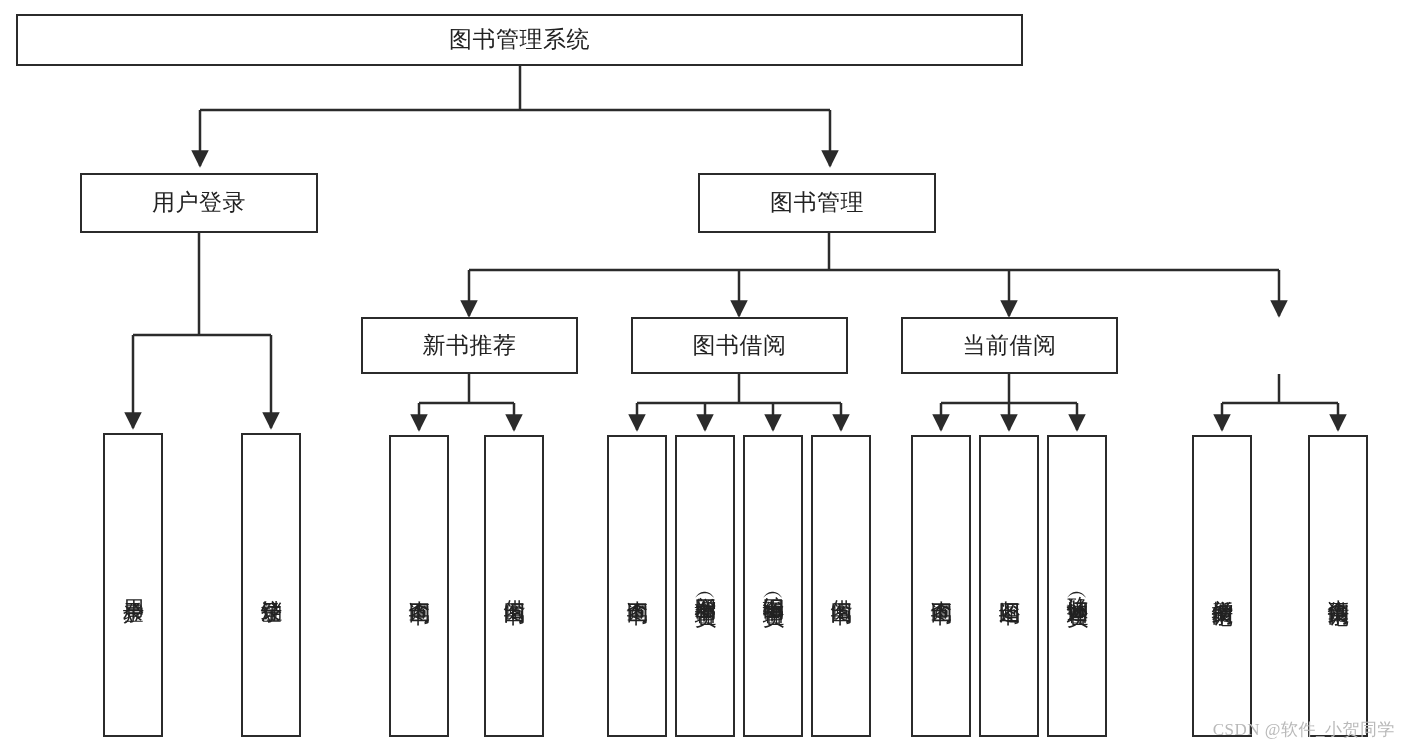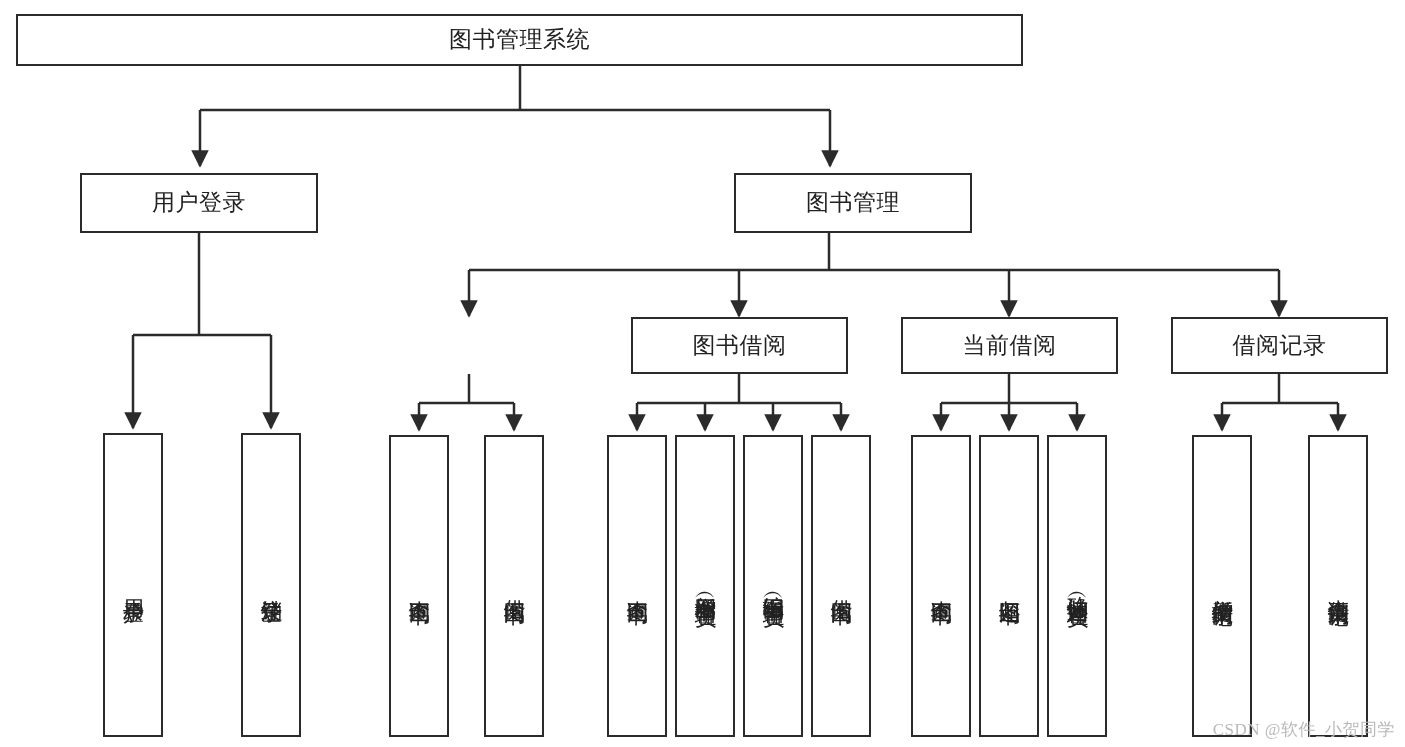--- a/index.html
+++ b/index.html
@@ -127,32 +127,32 @@
     </g>
   </svg>
 
   <div class="node root h-node" style="left:16px; top:14px; width:1007px; height:52px;">
     <span class="node-label">图书管理系统</span>
   </div>
 
   <div class="node h-node" style="left:80px; top:173px; width:238px; height:60px;">
     <span class="node-label">用户登录</span>
   </div>
-  <div class="node h-node" style="left:734px; top:173px; width:238px; height:60px;">
+  <div class="node h-node" style="left:698px; top:173px; width:238px; height:60px;">
     <span class="node-label">图书管理</span>
   </div>
 
+  <div class="node h-node" style="left:361px; top:317px; width:217px; height:57px;">
+    <span class="node-label">新书推荐</span>
+  </div>
   <div class="node h-node" style="left:631px; top:317px; width:217px; height:57px;">
     <span class="node-label">图书借阅</span>
   </div>
   <div class="node h-node" style="left:901px; top:317px; width:217px; height:57px;">
     <span class="node-label">当前借阅</span>
-  </div>
-  <div class="node h-node" style="left:1171px; top:317px; width:217px; height:57px;">
-    <span class="node-label">借阅记录</span>
   </div>
 
   <div class="node v-node" style="left:103px; top:433px; width:60px; height:304px;">
     <span class="node-label">用户登录</span>
   </div>
   <div class="node v-node" style="left:241px; top:433px; width:60px; height:304px;">
     <span class="node-label">注销登录</span>
   </div>
 
   <div class="node v-node" style="left:389px; top:435px; width:60px; height:302px;">

